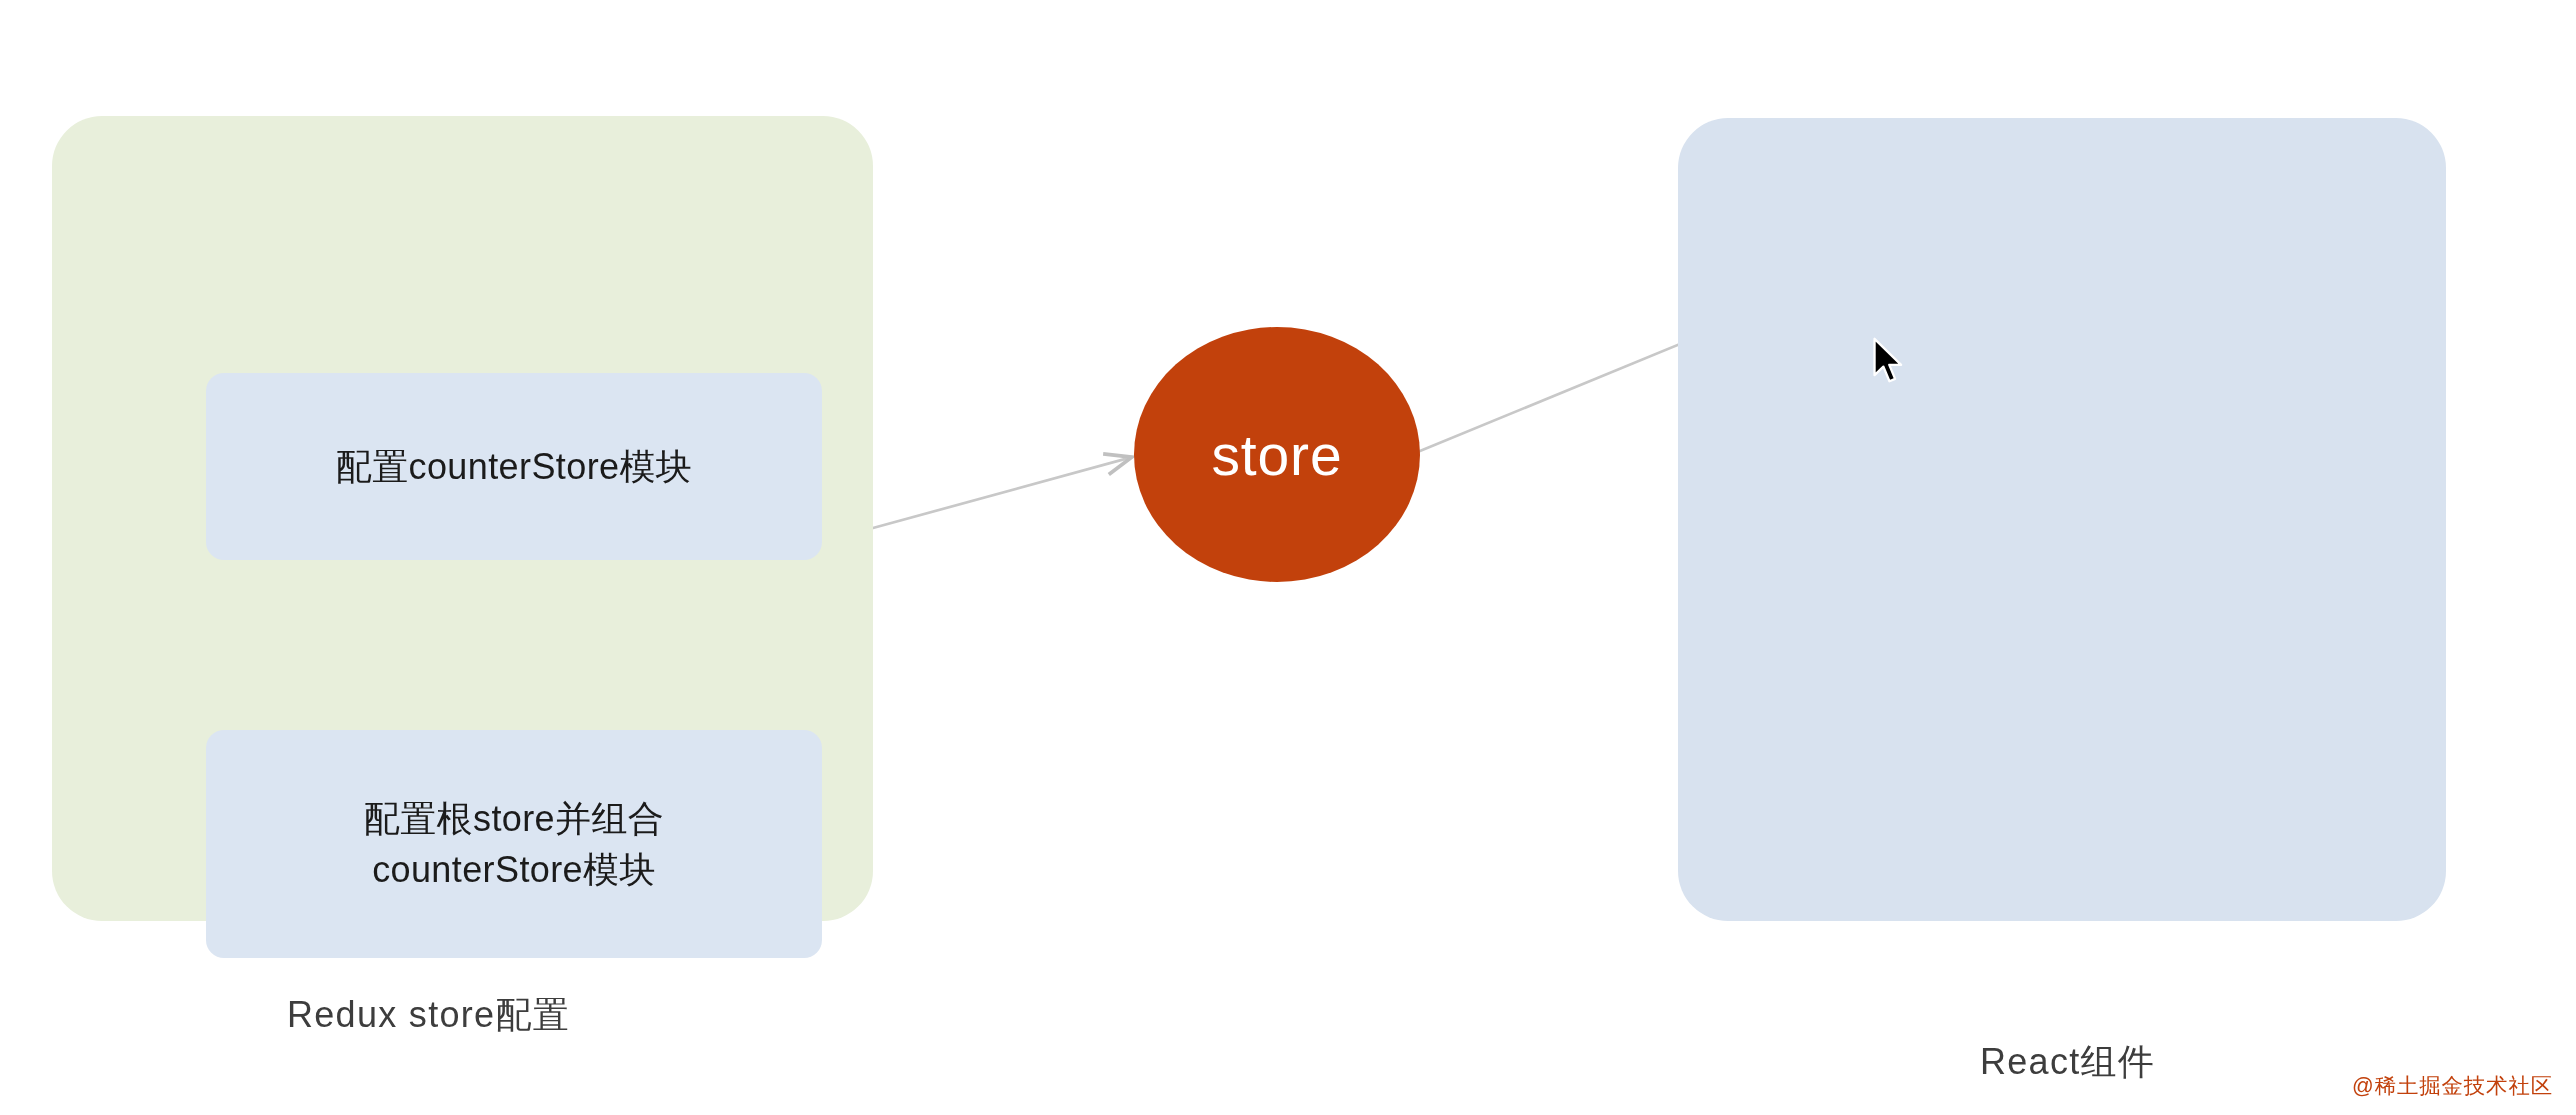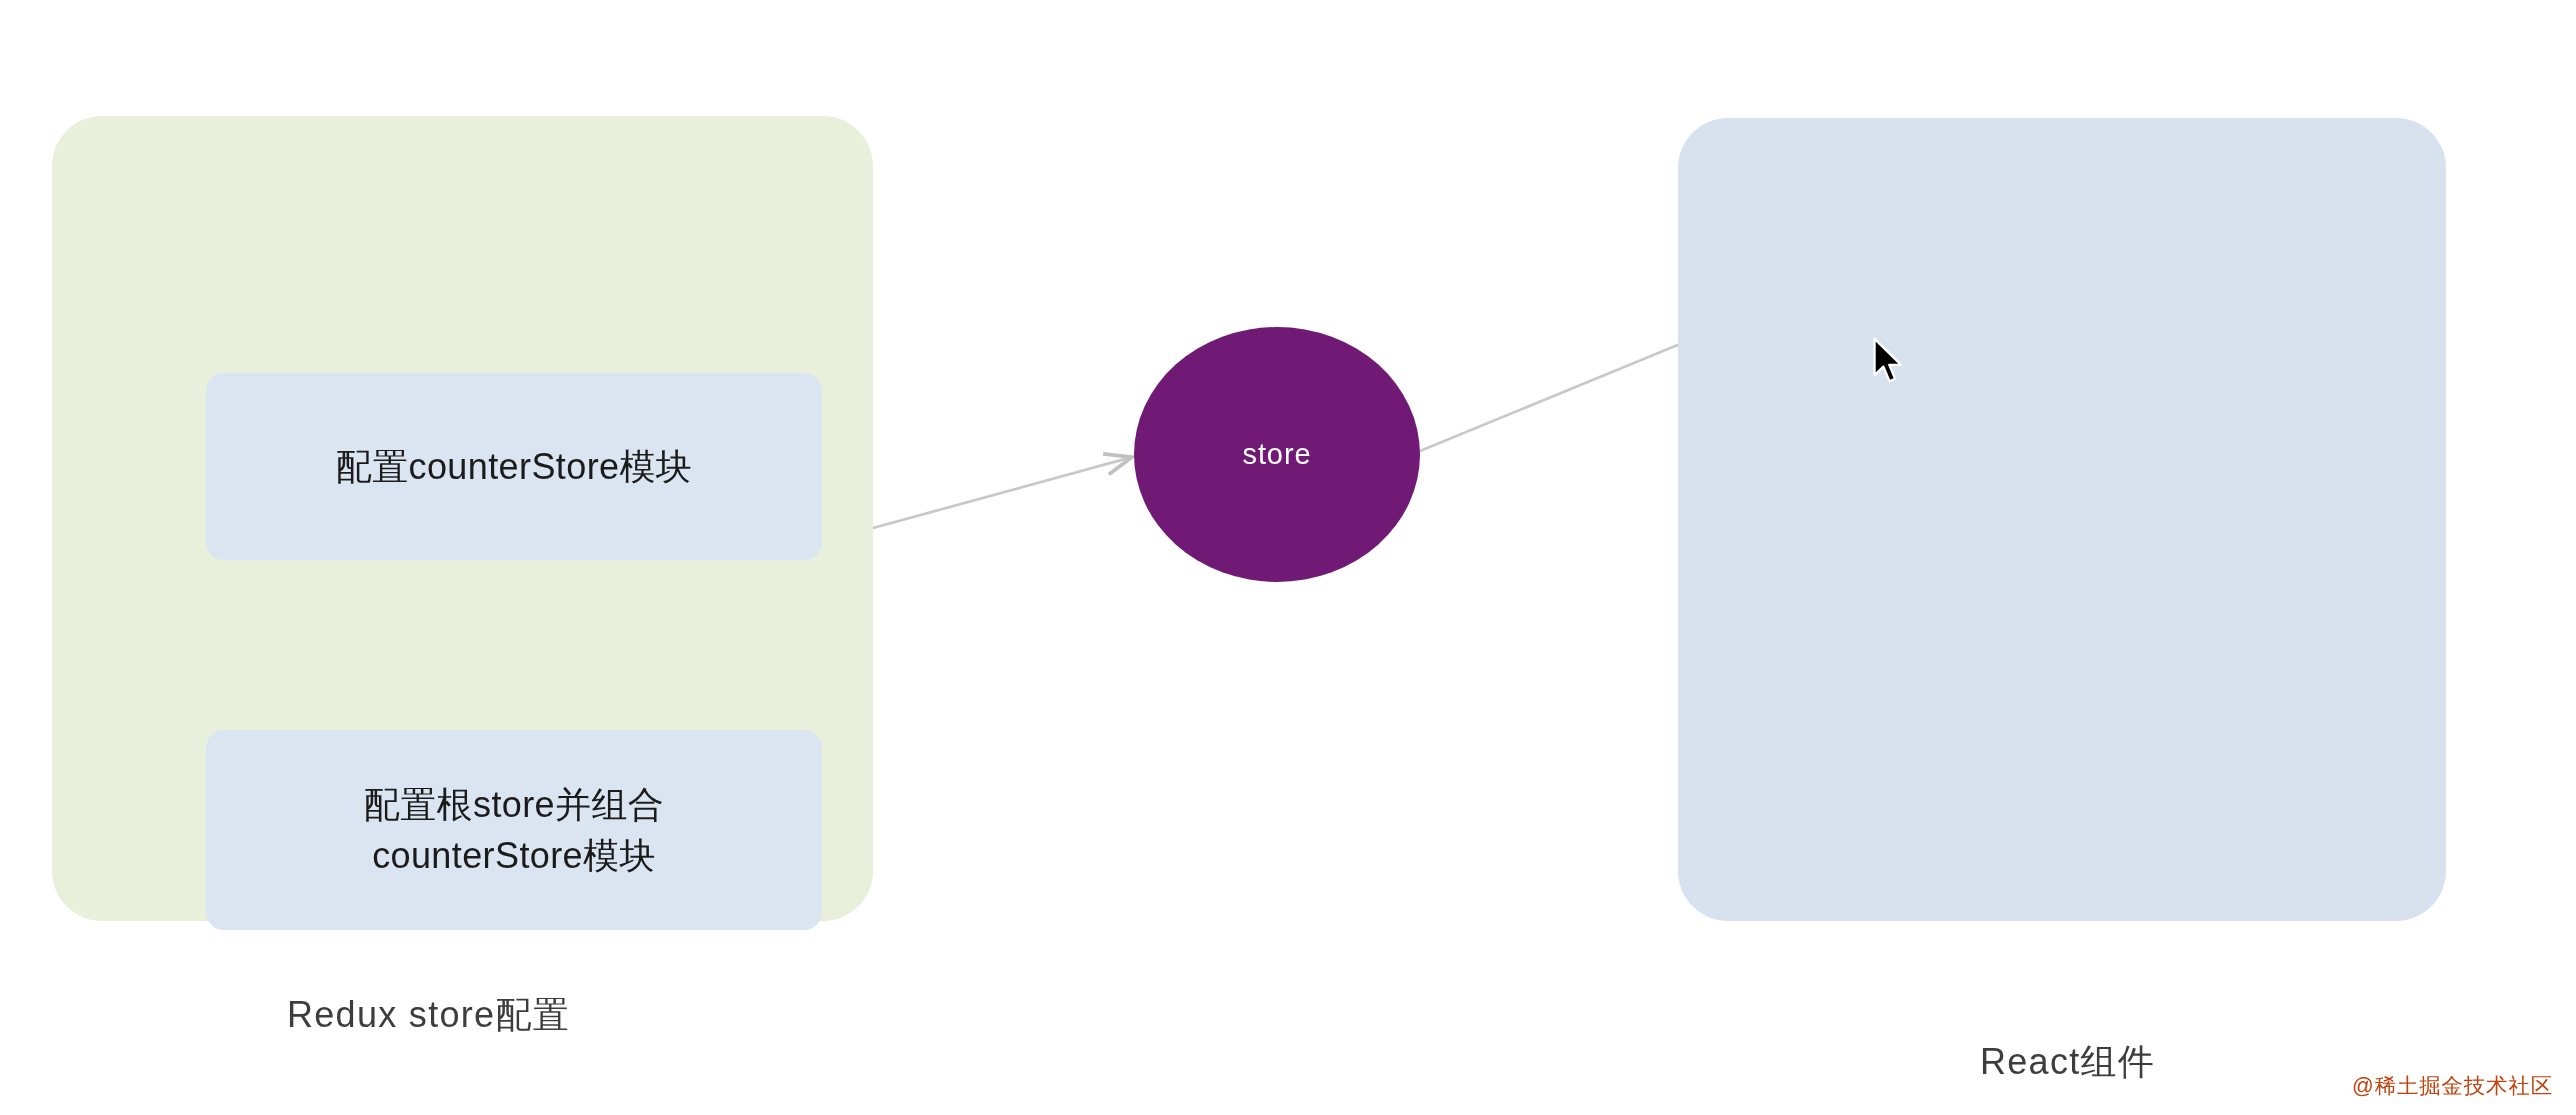--- a/index.html
+++ b/index.html
@@ -75,37 +75,37 @@
   .card-l1 {
     left: 154px;
     top: 257px;
     width: 616px;
     height: 187px;
   }
   .card-l2 {
     left: 154px;
     top: 614px;
     width: 616px;
-    height: 200px;
+    height: 228px;
   }
 
   
   .node-store {
     position: absolute;
     left: 1134px;
     top: 327px;
     width: 286px;
     height: 255px;
     border-radius: 50%;
-    background: #701a75;
+    background: #c2410c;
     display: flex;
     align-items: center;
     justify-content: center;
     color: #ffffff;
-    font-size: 29px;
+    font-size: 57px;
     letter-spacing: 0.9px;
   }
 
   
   .caption {
     position: absolute;
     font-size: 36px;
     color: #3d3d3d;
     letter-spacing: 1.3px;
     white-space: nowrap;

